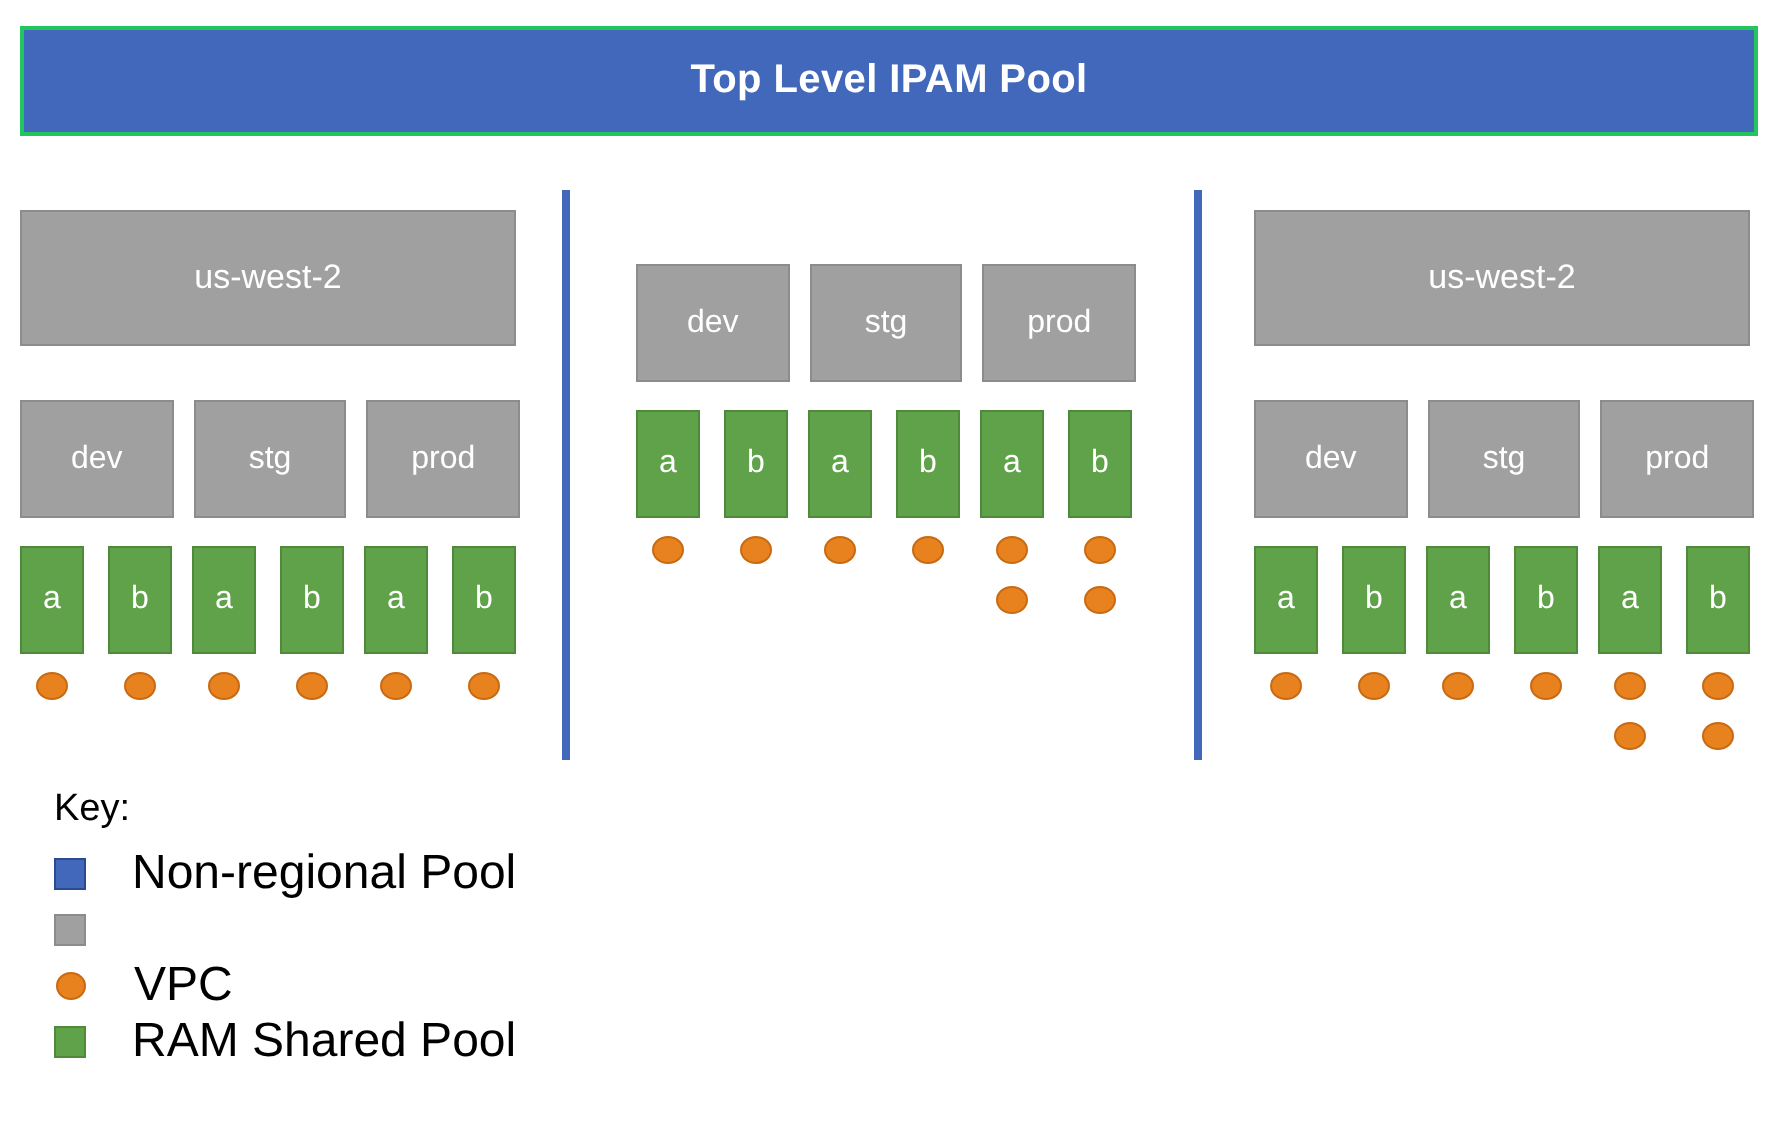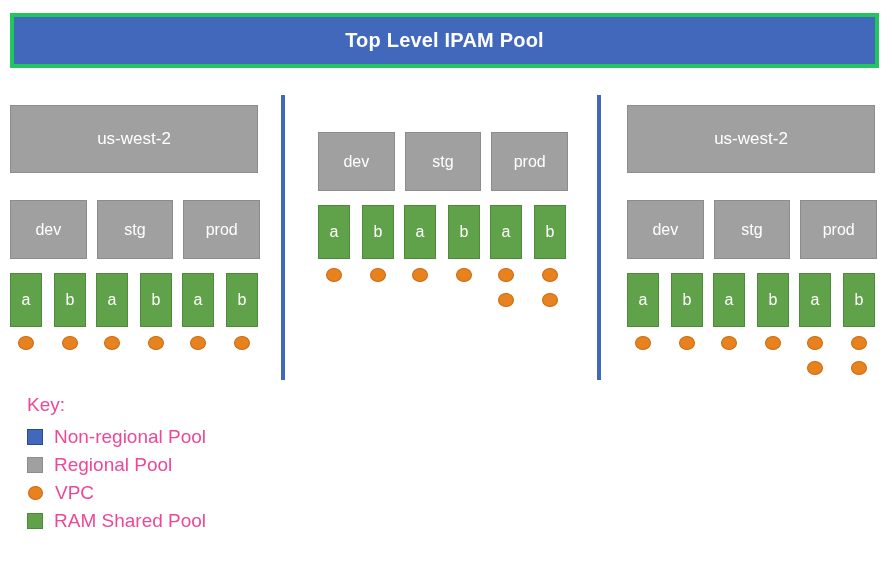--- a/index.html
+++ b/index.html
@@ -20,21 +20,21 @@
   }
 
   
   .top-banner {
     position: absolute;
     left: 10px;
     top: 13px;
     width: 869px;
     height: 55px;
     background: #4168BB;
-    border: 4px solid #22c55e;
+    border: 2px solid #22c55e;
     box-sizing: border-box;
     display: flex;
     align-items: center;
     justify-content: center;
     color: #ffffff;
     font-size: 20px;
     font-weight: bold;
     letter-spacing: .2px;
   }
 
@@ -129,21 +129,21 @@
     box-sizing: border-box;
     margin-top: 9px;
   }
   .vpc-dot + .vpc-dot { margin-top: 11px; }
 
   
   .legend {
     position: absolute;
     left: 27px;
     top: 394px;
-    color: #ec4899;
+    color: #000000;
   }
   .legend-title {
     font-size: 19px;
     margin-bottom: 7px;
   }
   .legend-item {
     display: flex;
     align-items: center;
     height: 28px;
   }
@@ -159,21 +159,21 @@
   .legend-swatch.sw-orange {
     background: #E8821E;
     border: 1px solid #C96A12;
     box-sizing: border-box;
     border-radius: 50%;
     width: 15px;
     height: 14px;
     margin-left: 1px;
     margin-right: 12px;
   }
-  .legend-label { font-size: 19px; }
+  .legend-label { font-size: 24px; margin-left: 12px; }
 </style>
 </head>
 <body>
 
 <div id="canvas">
 
   <div class="top-banner">Top Level IPAM Pool</div>
 
   <div class="divider" id="divider-1"></div>
   <div class="divider" id="divider-2"></div>
@@ -307,21 +307,20 @@
   <div class="legend">
     <div class="legend-title">Key:</div>
 
     <div class="legend-item">
       <span class="legend-swatch sw-blue"></span>
       <span class="legend-label">Non-regional Pool</span>
     </div>
 
     <div class="legend-item">
       <span class="legend-swatch sw-gray"></span>
-      <span class="legend-label">Regional Pool</span>
     </div>
 
     <div class="legend-item">
       <span class="legend-swatch sw-orange"></span>
       <span class="legend-label">VPC</span>
     </div>
 
     <div class="legend-item">
       <span class="legend-swatch sw-green"></span>
       <span class="legend-label">RAM Shared Pool</span>

